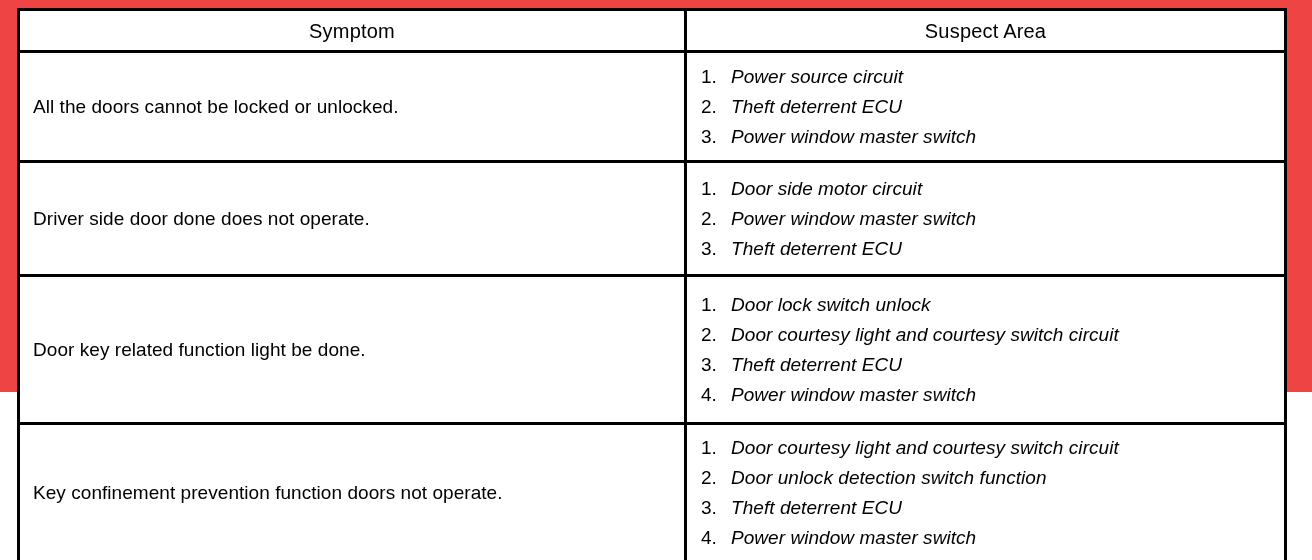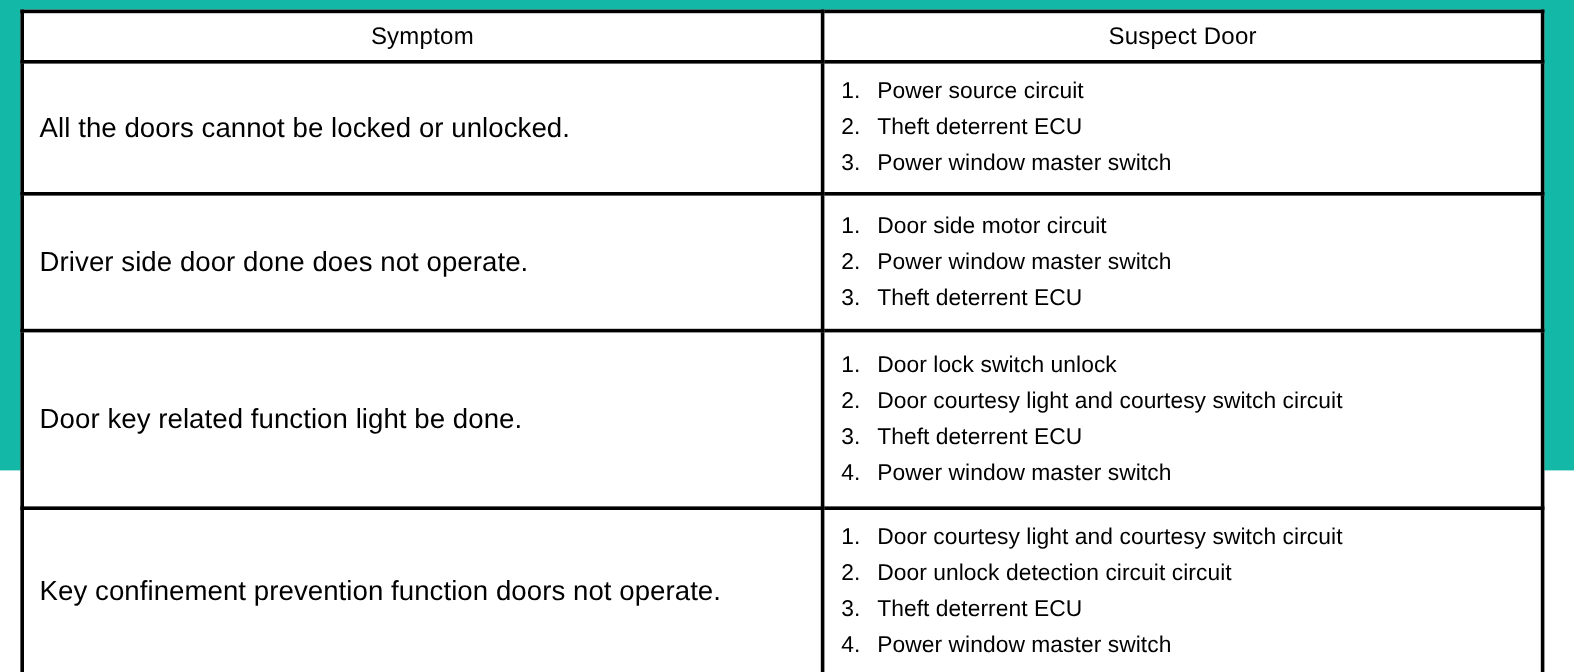--- a/index.html
+++ b/index.html
@@ -13,21 +13,21 @@
     height: 560px;
     font-family: "Liberation Sans", sans-serif;
     color: #000000;
     overflow: hidden;
   }
 
   .page {
     position: relative;
     width: 1312px;
     height: 392px;
-    background: #14b8a6;
+    background: #ef4444;
   }
 
   
   .symptom-table {
     position: absolute;
     left: 17px;
     top: 8px;
     width: 1267px;
     border-collapse: collapse;
     table-layout: fixed;
@@ -58,21 +58,21 @@
     line-height: 1;
     display: block;
   }
 
   
   .symptom-cell {
     text-align: left;
   }
   .symptom-text {
     display: block;
-    font-size: 23px;
+    font-size: 19px;
     line-height: 1.25;
     letter-spacing: 0.05px;
     padding-left: 13px;
     padding-right: 10px;
   }
 
   
   .suspect-cell {
     text-align: left;
     vertical-align: middle;
@@ -90,20 +90,21 @@
     padding: 5px 0 6px 0;
     letter-spacing: 0.05px;
   }
   .suspect-num {
     flex: 0 0 auto;
     width: 30px;
     white-space: pre;
   }
   .suspect-label {
     flex: 1 1 auto;
+    font-style: italic;
   }
 
   
   tr.row-0 td { height: 107px; }
   tr.row-1 td { height: 111px; }
   tr.row-2 td { height: 145px; }
   tr.row-3 td { height: 135px; }
 </style>
 </head>
 <body>
@@ -114,21 +115,21 @@
     <colgroup>
       <col class="col-symptom">
       <col class="col-suspect">
     </colgroup>
     <thead>
       <tr>
         <th class="hdr-cell">
           <span class="hdr-text">Symptom</span>
         </th>
         <th class="hdr-cell">
-          <span class="hdr-text">Suspect Door</span>
+          <span class="hdr-text">Suspect Area</span>
         </th>
       </tr>
     </thead>
     <tbody>
 
       <tr class="row-0">
         <td class="symptom-cell">
           <span class="symptom-text">All the doors cannot be locked or unlocked.</span>
         </td>
         <td class="suspect-cell">
@@ -202,21 +203,21 @@
           <span class="symptom-text">Key confinement prevention function doors not operate.</span>
         </td>
         <td class="suspect-cell">
           <ul class="suspect-list">
             <li>
               <span class="suspect-num">1.</span>
               <span class="suspect-label">Door courtesy light and courtesy switch circuit</span>
             </li>
             <li>
               <span class="suspect-num">2.</span>
-              <span class="suspect-label">Door unlock detection circuit circuit</span>
+              <span class="suspect-label">Door unlock detection switch function</span>
             </li>
             <li>
               <span class="suspect-num">3.</span>
               <span class="suspect-label">Theft deterrent ECU</span>
             </li>
             <li>
               <span class="suspect-num">4.</span>
               <span class="suspect-label">Power window master switch</span>
             </li>
           </ul>

